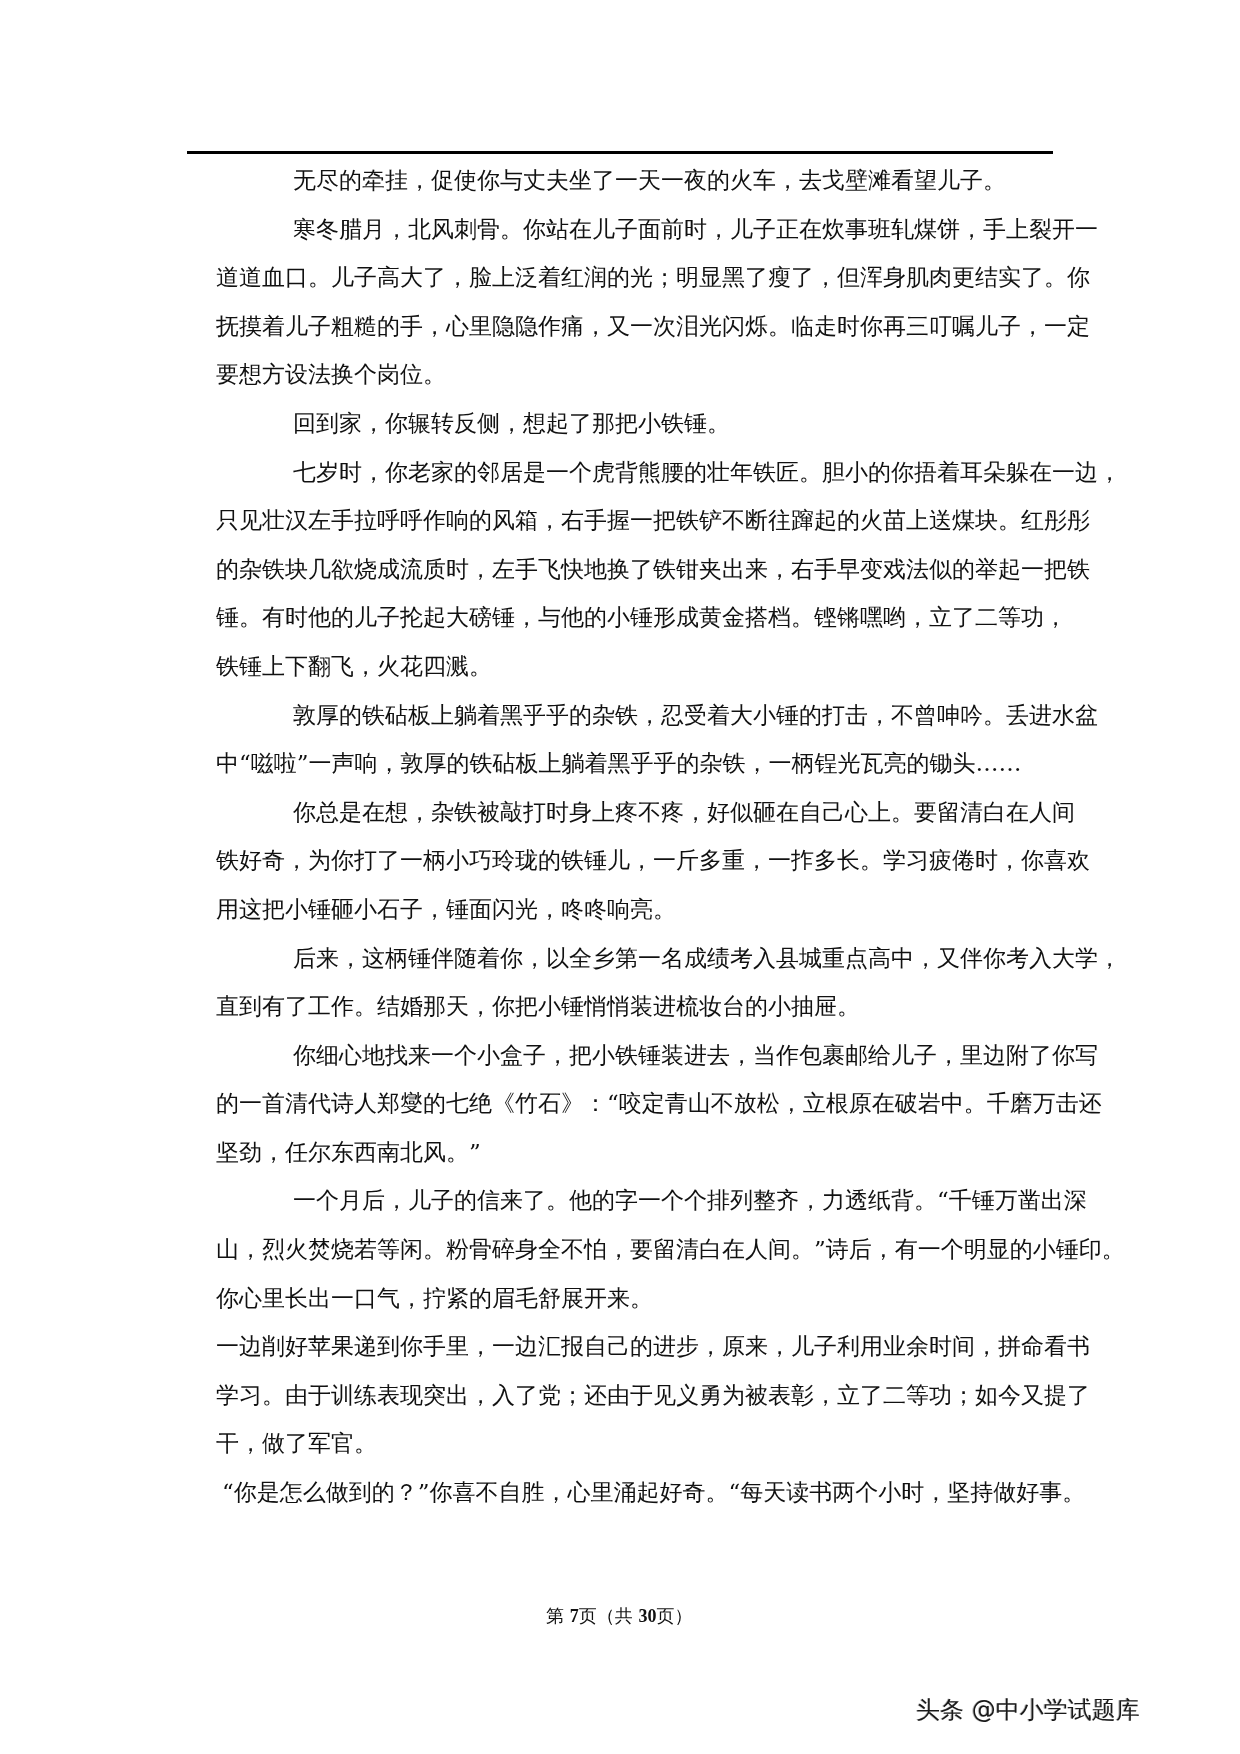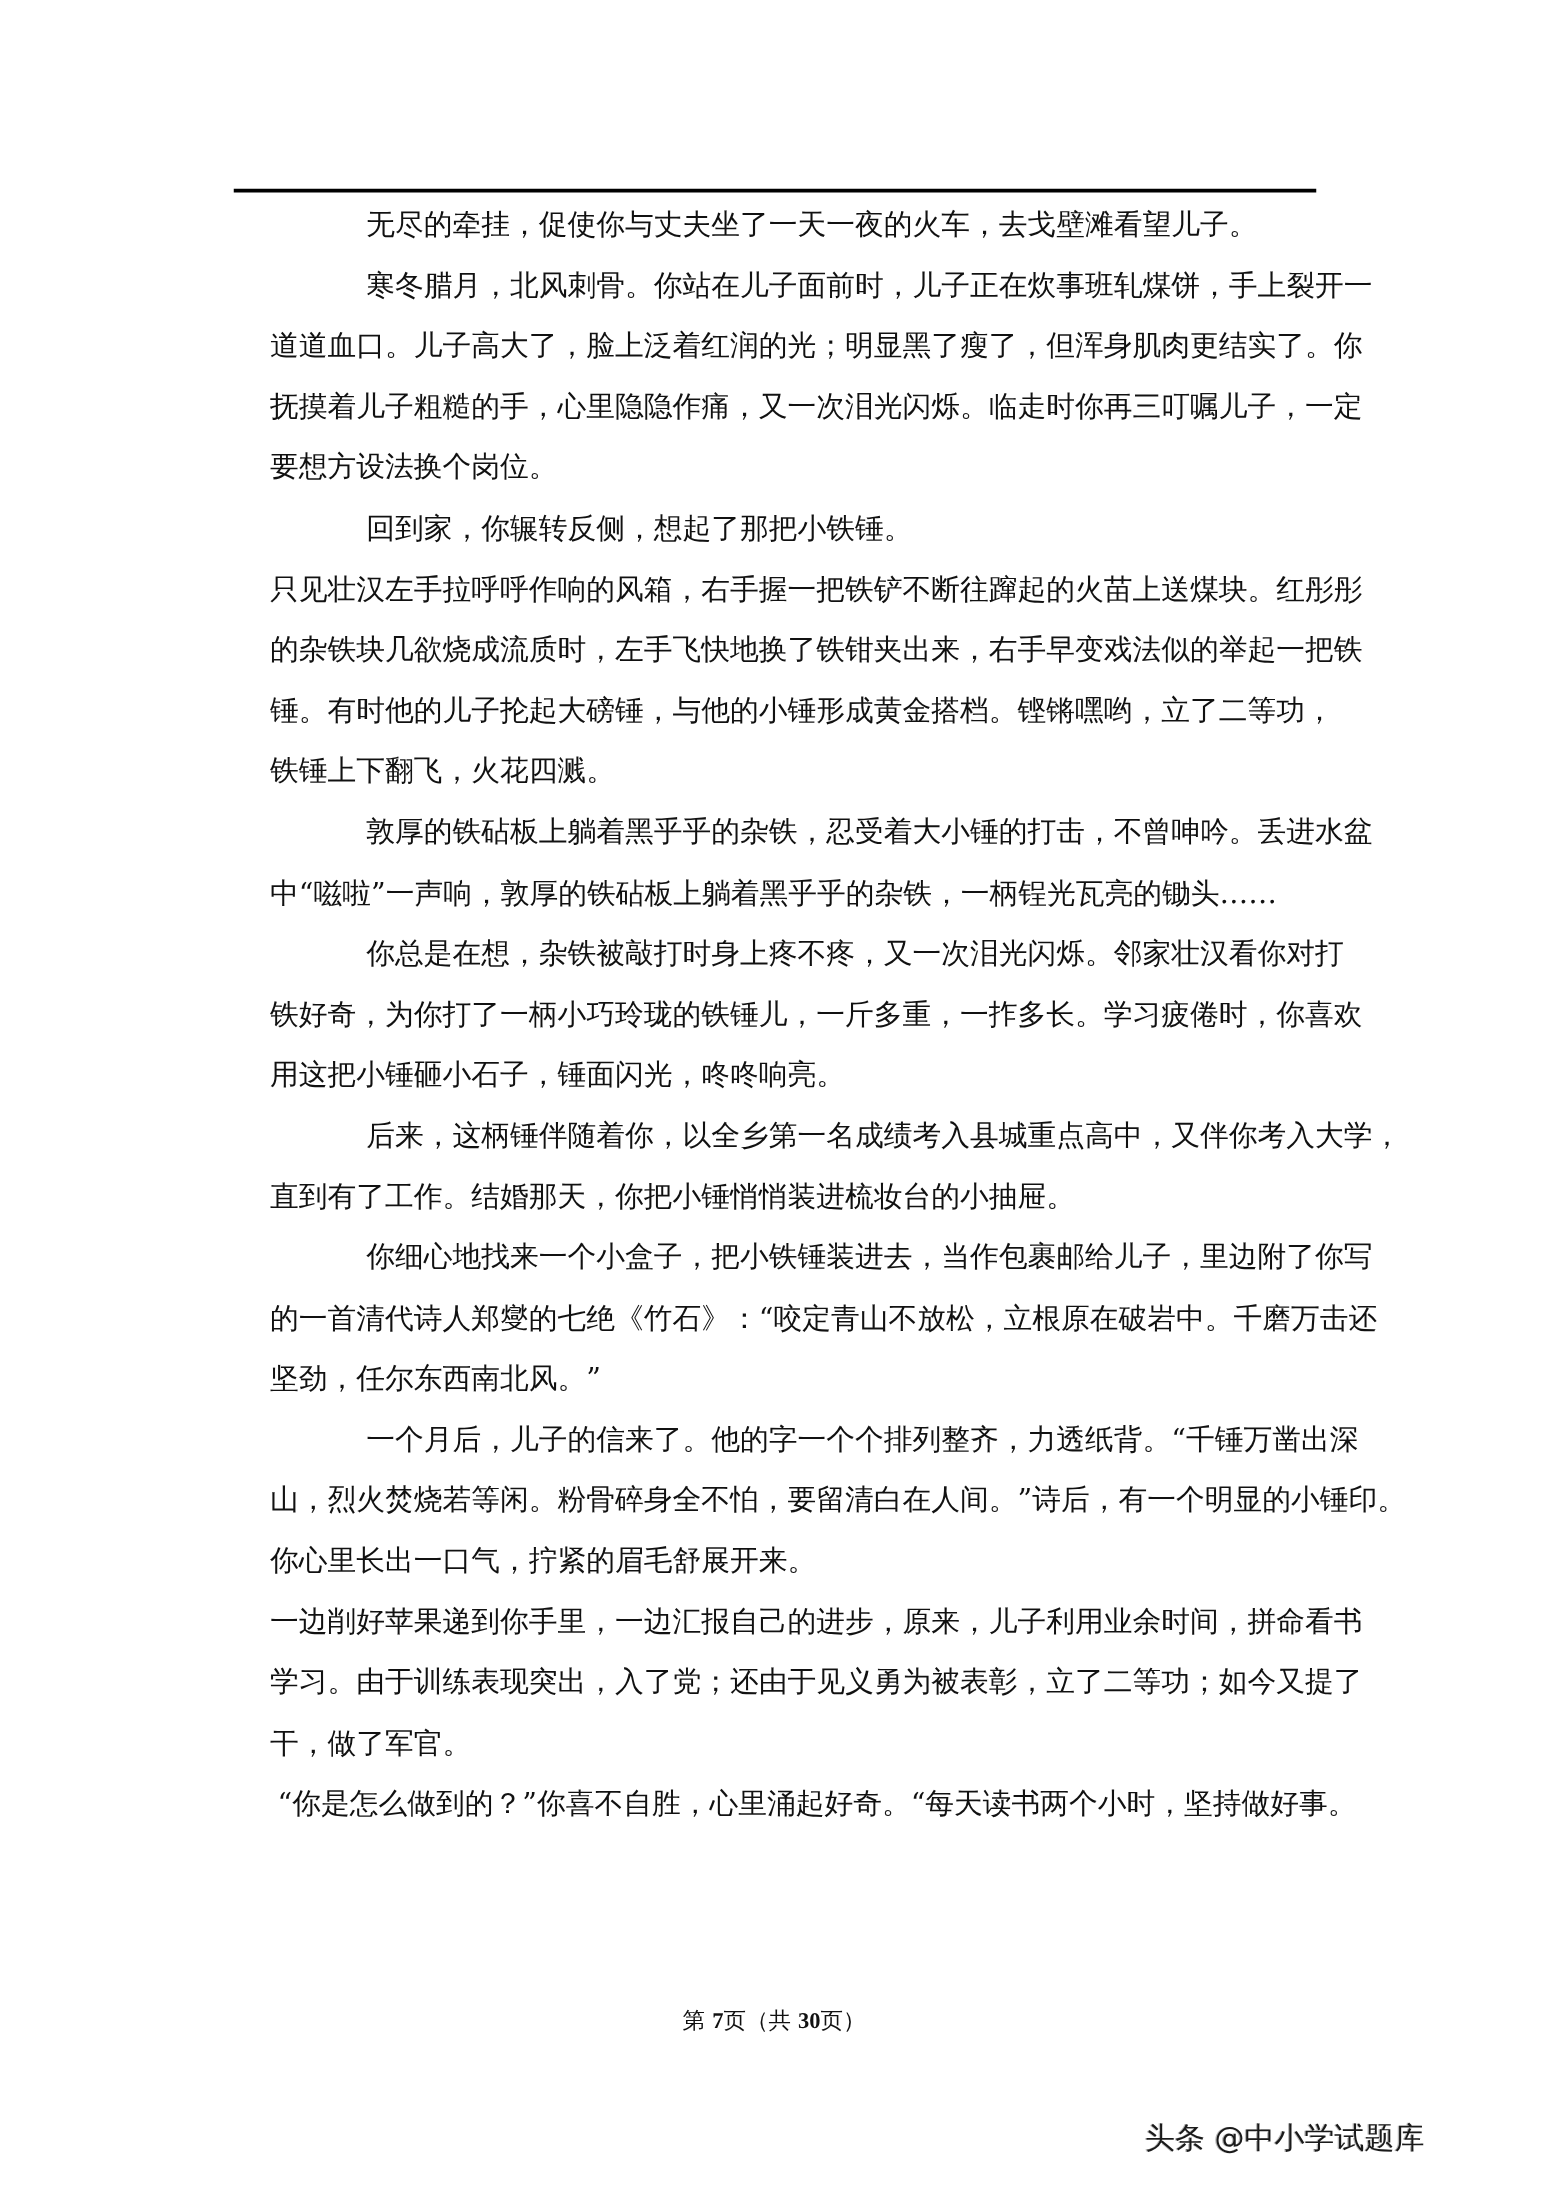--- a/index.html
+++ b/index.html
@@ -43,31 +43,32 @@
       <div>
         <div class="line indent">寒冬腊月，北风刺骨。你站在儿子面前时，儿子正在炊事班轧煤饼，手上裂开一</div>
         <div class="line">道道血口。儿子高大了，脸上泛着红润的光；明显黑了瘦了，但浑身肌肉更结实了。你</div>
         <div class="line">抚摸着儿子粗糙的手，心里隐隐作痛，又一次泪光闪烁。临走时你再三叮嘱儿子，一定</div>
         <div class="line last">要想方设法换个岗位。</div>
       </div>
       <div>
         <div class="line indent last">回到家，你辗转反侧，想起了那把小铁锤。</div>
       </div>
       <div>
+        <div class="line indent">七岁时，你老家的邻居是一个虎背熊腰的壮年铁匠。胆小的你捂着耳朵躲在一边，</div>
         <div class="line">只见壮汉左手拉呼呼作响的风箱，右手握一把铁铲不断往蹿起的火苗上送煤块。红彤彤</div>
         <div class="line">的杂铁块几欲烧成流质时，左手飞快地换了铁钳夹出来，右手早变戏法似的举起一把铁</div>
         <div class="line">锤。有时他的儿子抡起大磅锤，与他的小锤形成黄金搭档。铿锵嘿哟，立了二等功，</div>
         <div class="line last">铁锤上下翻飞，火花四溅。</div>
       </div>
       <div>
         <div class="line indent">敦厚的铁砧板上躺着黑乎乎的杂铁，忍受着大小锤的打击，不曾呻吟。丢进水盆</div>
         <div class="line last">中“嗞啦”一声响，敦厚的铁砧板上躺着黑乎乎的杂铁，一柄锃光瓦亮的锄头……</div>
       </div>
       <div>
-        <div class="line indent">你总是在想，杂铁被敲打时身上疼不疼，又一次泪光闪烁。邻家壮汉看你对打</div>
+        <div class="line indent">你总是在想，杂铁被敲打时身上疼不疼，好似砸在自己心上。要留清白在人间</div>
         <div class="line">铁好奇，为你打了一柄小巧玲珑的铁锤儿，一斤多重，一拃多长。学习疲倦时，你喜欢</div>
         <div class="line last">用这把小锤砸小石子，锤面闪光，咚咚响亮。</div>
       </div>
       <div>
         <div class="line indent">后来，这柄锤伴随着你，以全乡第一名成绩考入县城重点高中，又伴你考入大学，</div>
         <div class="line last">直到有了工作。结婚那天，你把小锤悄悄装进梳妆台的小抽屉。</div>
       </div>
       <div>
         <div class="line indent">你细心地找来一个小盒子，把小铁锤装进去，当作包裹邮给儿子，里边附了你写</div>
         <div class="line">的一首清代诗人郑燮的七绝《竹石》：“咬定青山不放松，立根原在破岩中。千磨万击还</div>

